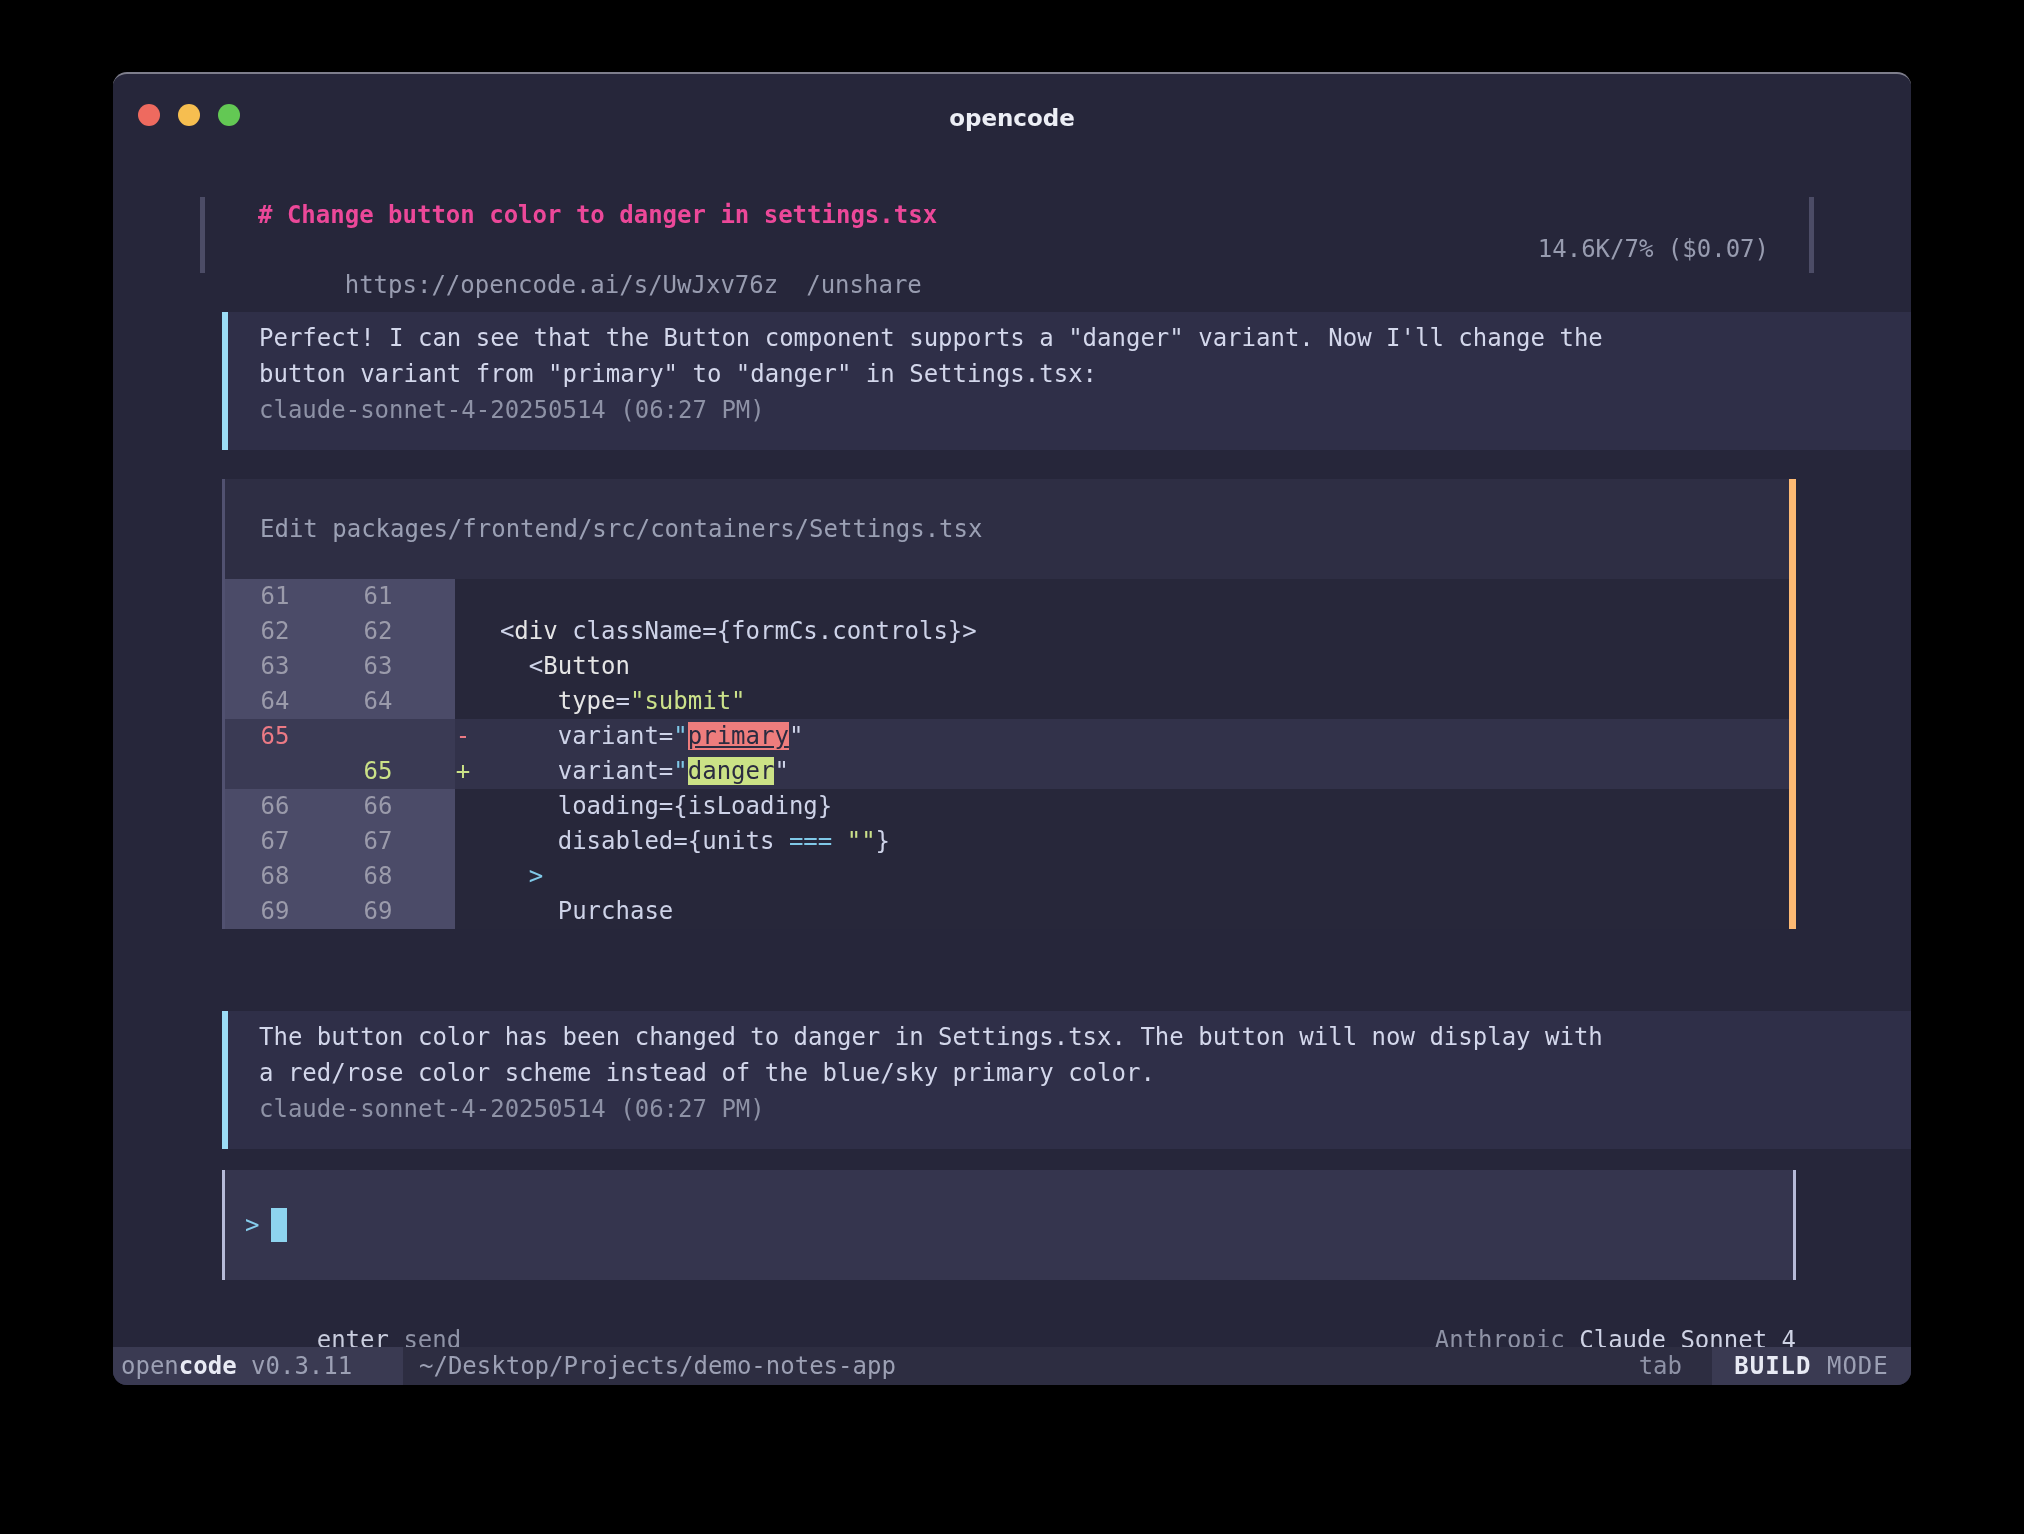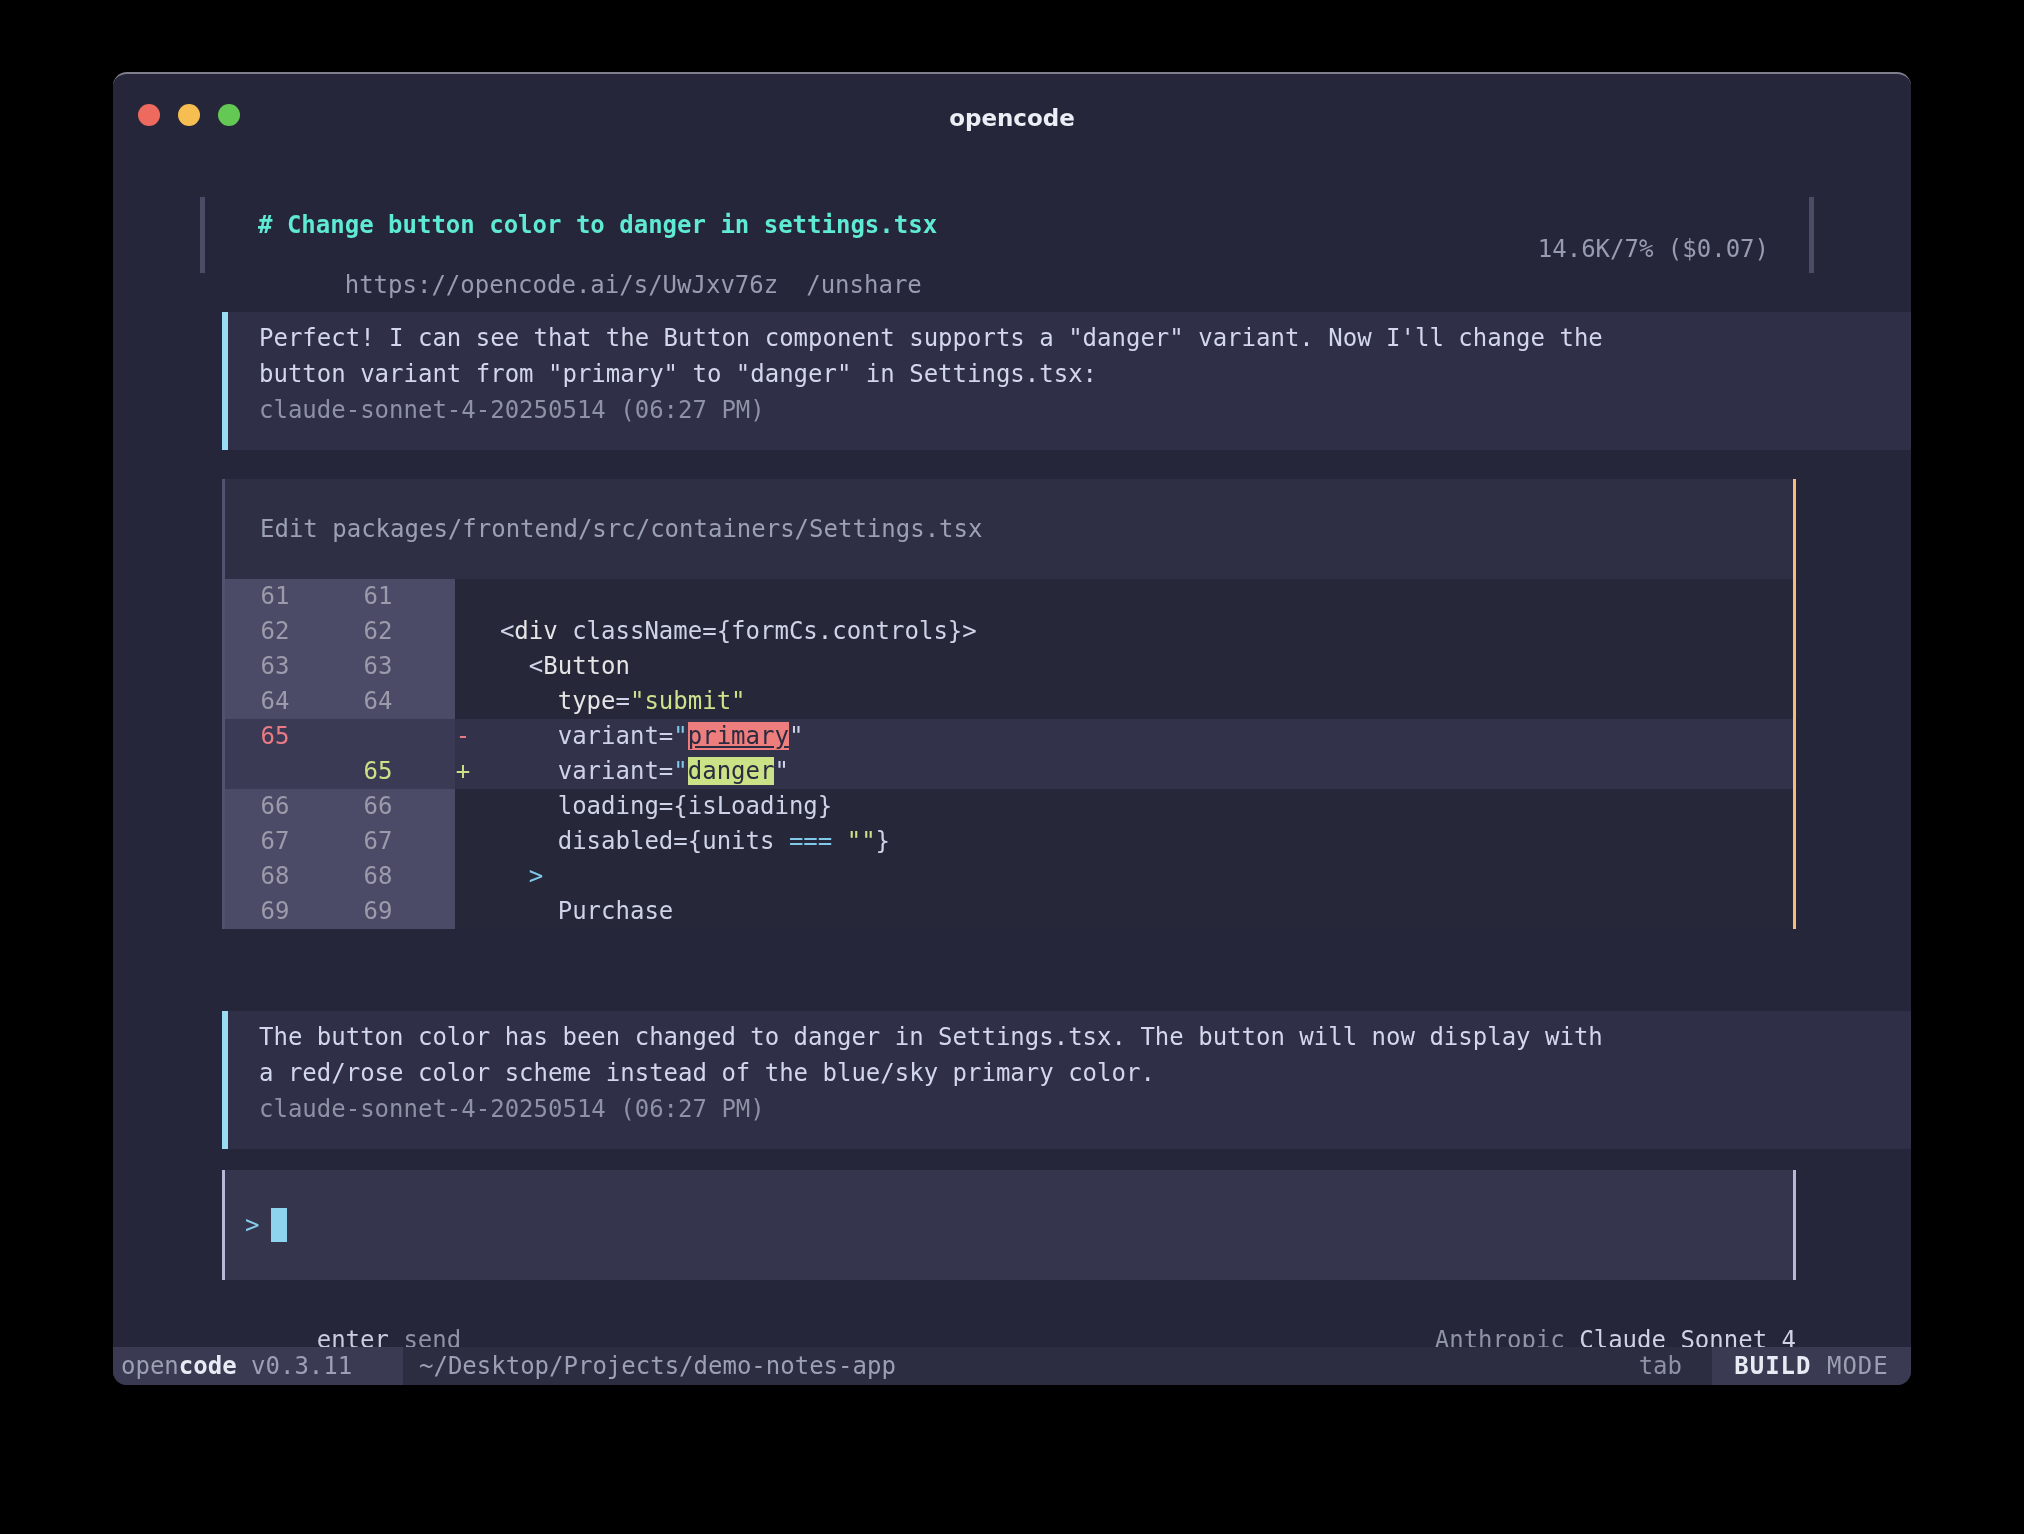--- a/index.html
+++ b/index.html
@@ -34,21 +34,21 @@
     position: absolute; left: 0; top: 26px; width: 100%;
     text-align: center; font-family: "DejaVu Sans", "Liberation Sans", sans-serif;
     font-weight: bold; font-size: 23px; color: #eceef5;
   }
 
   
   .header { position: absolute; left: 87px; top: 121px; width: 1614px; height: 78px; }
   .header .vbar { position: absolute; top: 2px; bottom: 0; width: 5px; background: #4c4c66; }
   .vbar.left-bar { left: 0; }
   .vbar.right-bar { right: 0; }
-  .header-title { position: absolute; left: 58px; top: 12px; font-weight: bold; color: #5eead4; white-space: pre; }
+  .header-title { position: absolute; left: 58px; top: 2px; font-weight: bold; color: #ec4899; white-space: pre; }
   .header-meta  { position: absolute; left: 58px; top: 36px; color: #989cb0; white-space: pre; }
   .header-meta .unshare { margin-left: 28px; }
   .header-stats { position: absolute; right: 45px; top: 36px; color: #989cb0; white-space: pre; }
 
   
   .msg {
     position: absolute; left: 109px; width: 1862px;
     background: #2f2f48;
     border-left: 6px solid #9bdcf5;
     padding: 8px 0 22px 0;
@@ -57,21 +57,21 @@
   .msg .line { white-space: pre; color: #d3d7eb; padding-left: 31px; }
   .msg .meta { color: #8e92a6; }
   .msg1 { top: 221px; }
   .msg2 { top: 920px; }
 
   
   .edit {
     position: absolute; left: 109px; top: 405px; width: 1574px;
     background: #27273a;
     border-left: 3px solid #515170;
-    border-right: 3px solid #fdba74;
+    border-right: 7px solid #fdba74;
   }
   .edit-header {
     height: 100px; line-height: 100px;
     background: #2e2e44; color: #9ba0b4;
     padding-left: 35px; white-space: pre;
   }
   .diff-row { display: flex; height: 35px; line-height: 35px; }
   .diff-row .gutter { width: 230px; flex: none; display: flex; }
   .num { display: block; text-align: center; color: #9b9bab; }
   .num.old { width: 100px; }

